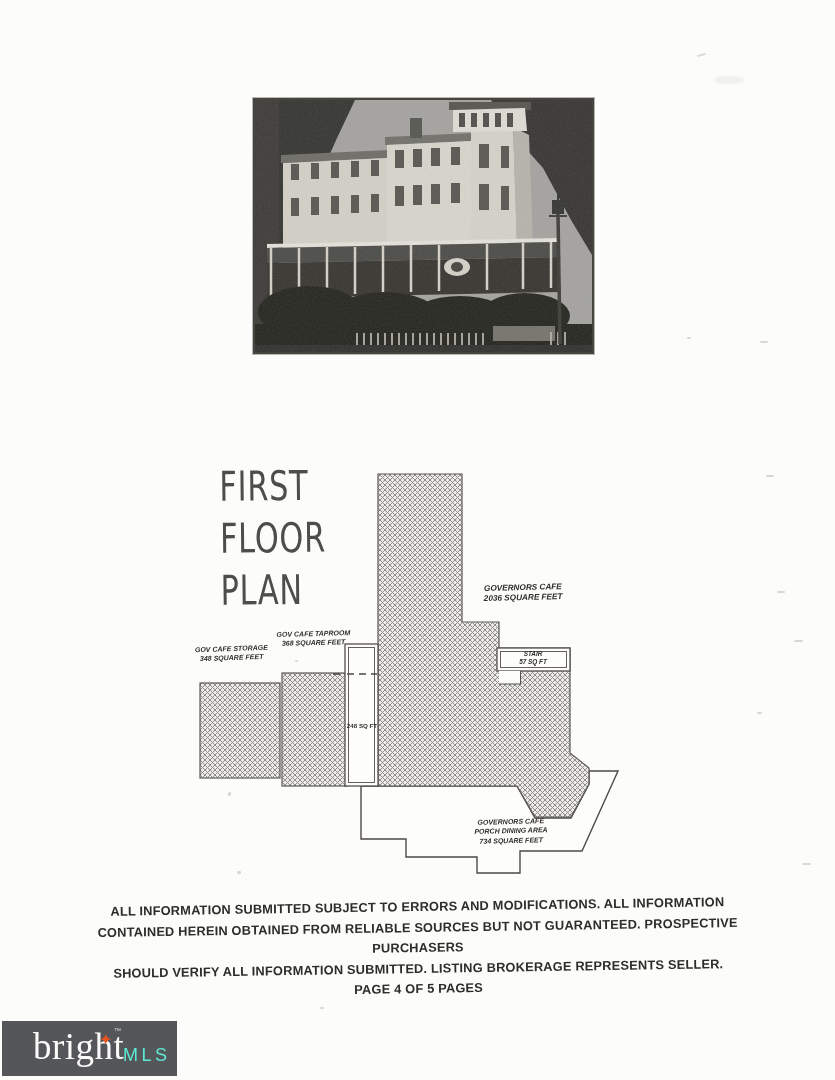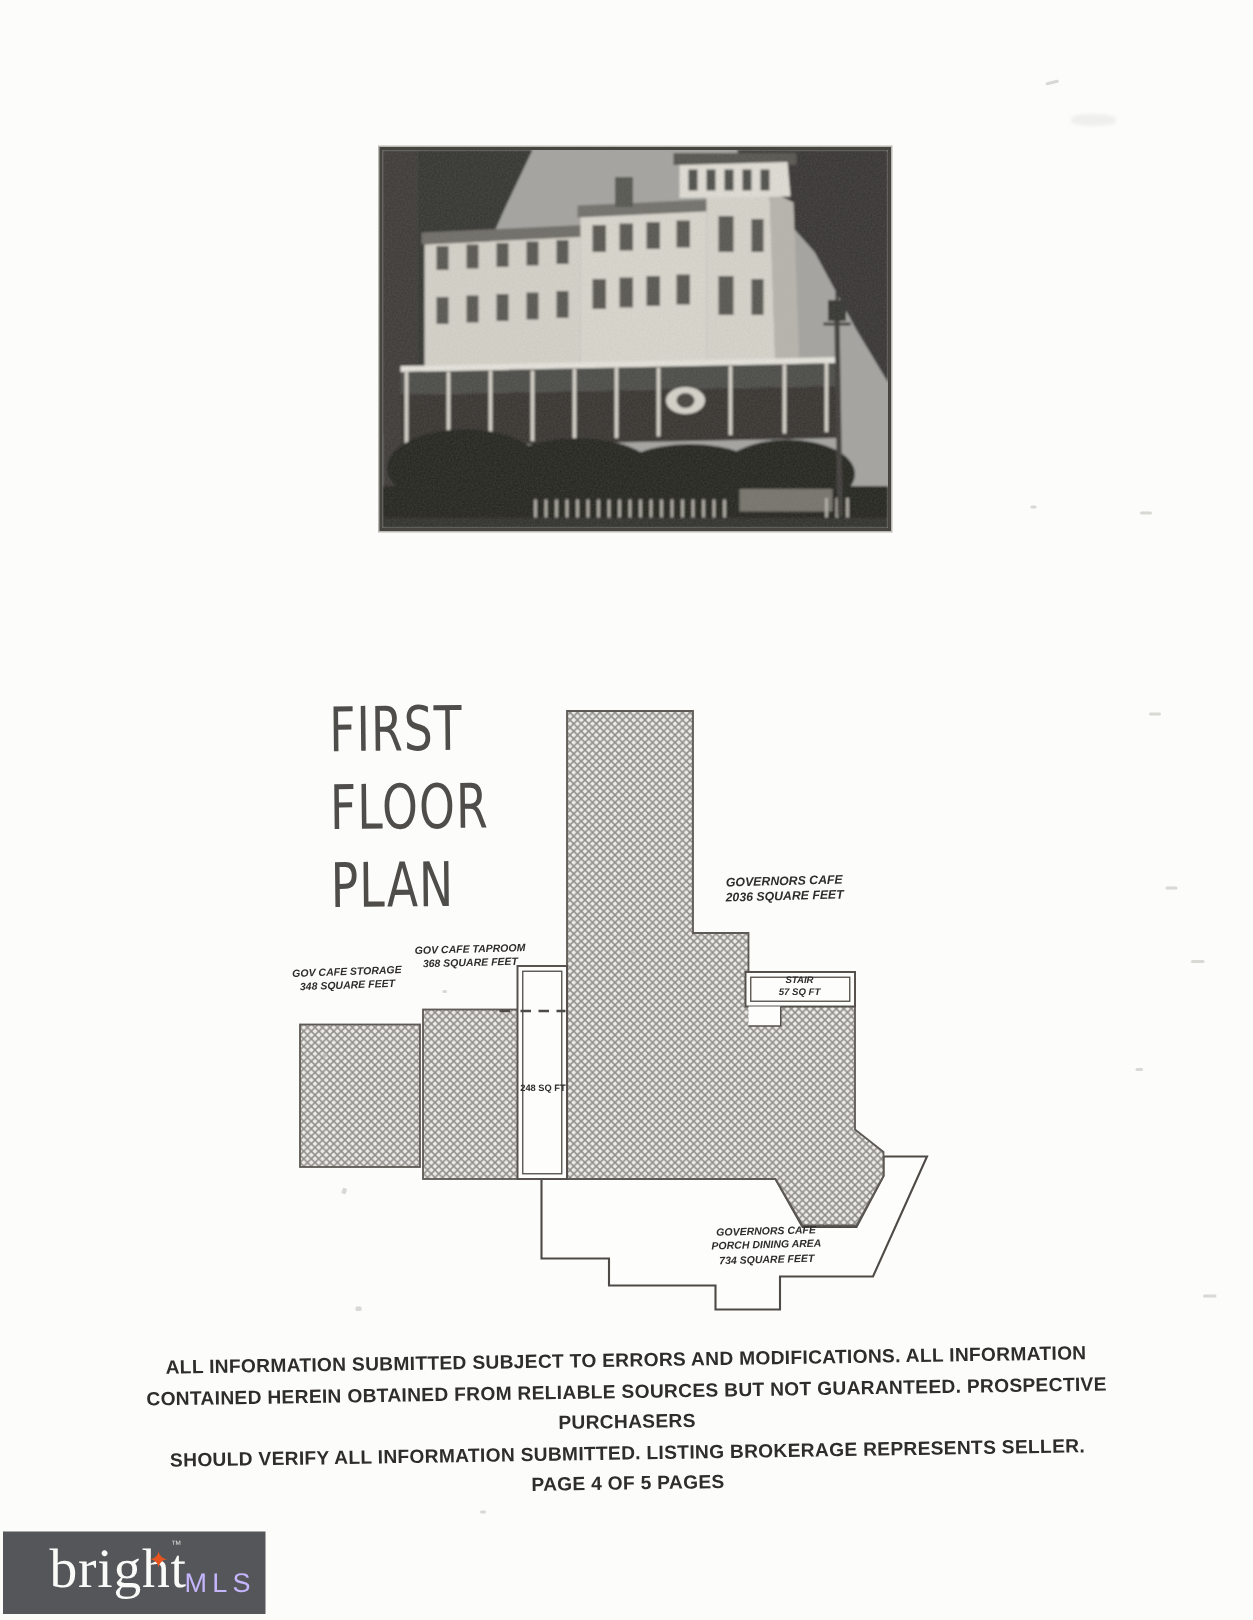--- a/index.html
+++ b/index.html
@@ -58,21 +58,21 @@
   }
   #logo-brand{
     position:absolute;left:13px;top:4px;
     font-family:"Liberation Serif",serif;
     font-size:37px;color:#fafaf8;letter-spacing:0.5px;margin-left:18px;
   }
   #logo-star{position:absolute;left:97px;top:9px;color:#e8541e;font-size:16px;}
   #logo-tm{position:absolute;left:112px;top:6px;color:#dcdcda;font-size:7px;}
   #logo-mls{
     position:absolute;left:121px;top:24px;
-    font-size:18px;color:#c4b5fd;letter-spacing:3.5px;font-weight:400;
+    font-size:18px;color:#5eead4;letter-spacing:3.5px;font-weight:400;
   }
 
   
   .mark{background:#bfbfbb;border-radius:1px;opacity:0.6;}
   .smudge{background:#d9d9d6;border-radius:40%;opacity:0.35;filter:blur(1px);}
 </style>
 </head>
 <body>
 
 <svg id="photo" class="abs" viewBox="0 0 337 252">

